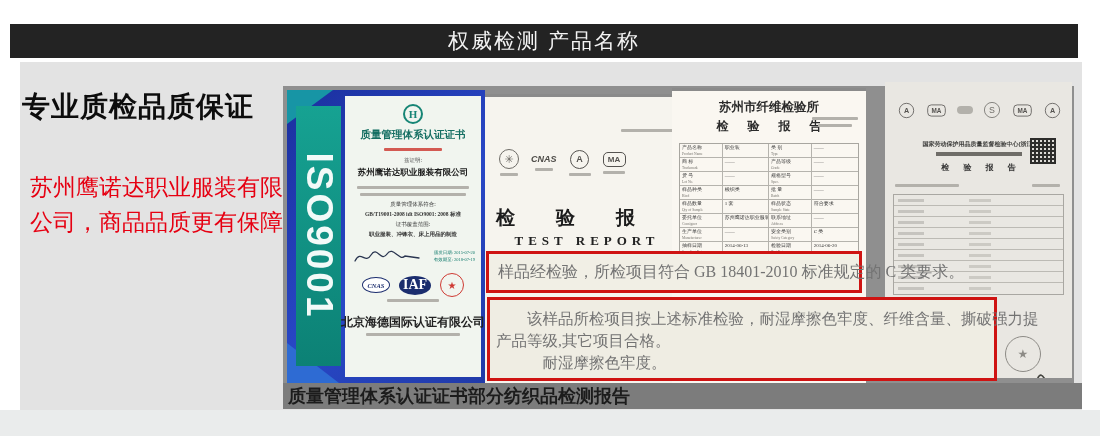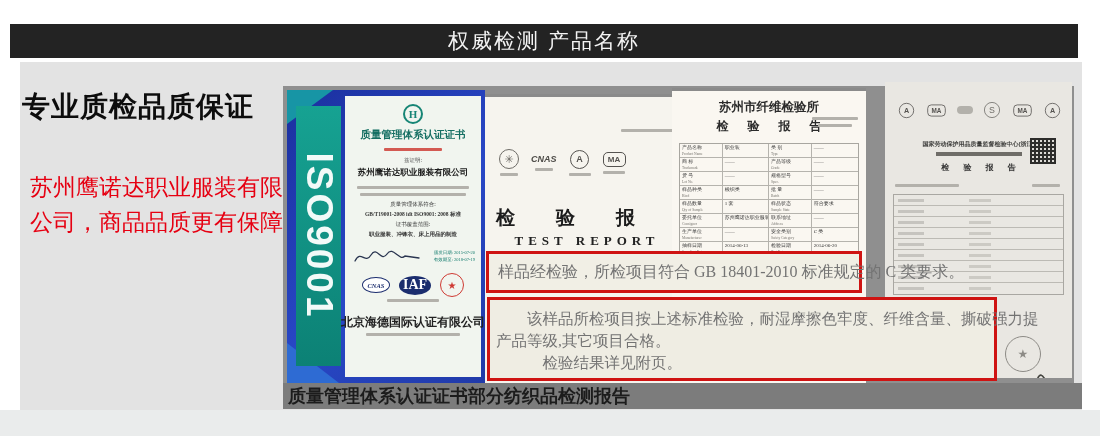--- a/index.html
+++ b/index.html
@@ -407,21 +407,21 @@
     </svg>
 
   </div>
 
   <div class="hl" id="hl1">
     <span>样品经检验，所检项目符合 GB 18401-2010 标准规定的 C 类要求。</span>
   </div>
   <div class="hl" id="hl2">
     <div class="ind1">该样品所检项目按上述标准检验，耐湿摩擦色牢度、纤维含量、撕破强力提</div>
     <div>产品等级,其它项目合格。</div>
-    <div class="ind2">检验结果详见附页。</div>
+    <div class="ind2">耐湿摩擦色牢度。</div>
   </div>
 </div>
 
 <div class="abs" id="caption-bar">
   <span>质量管理体系认证证书</span>
   <span class="cap2">部分纺织品检测报告</span>
 </div>
 
 <div class="abs" id="bottom-strip"></div>
 

